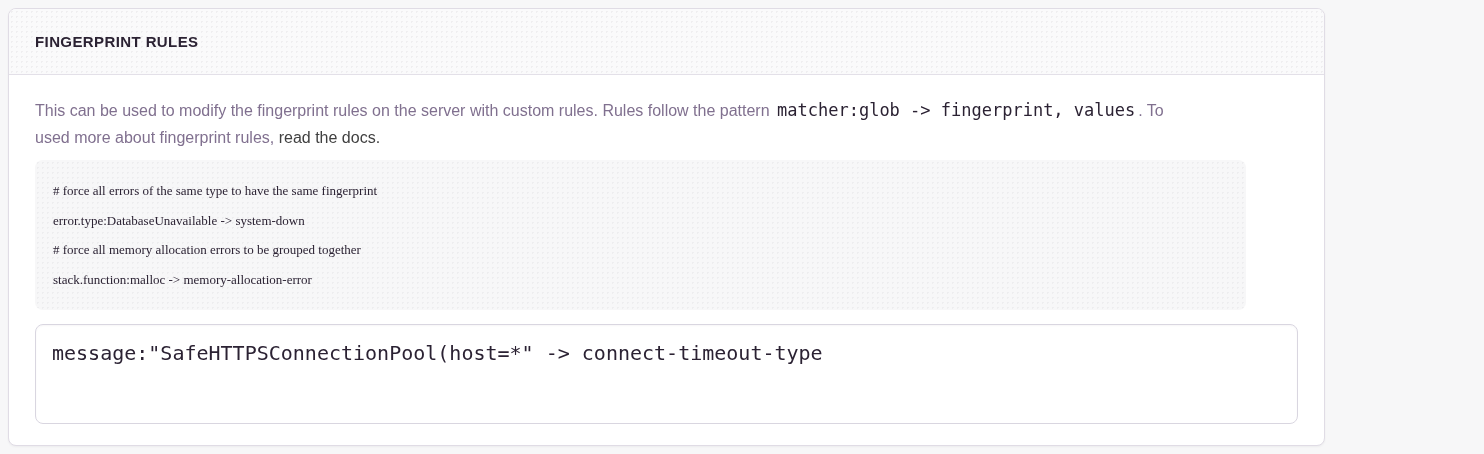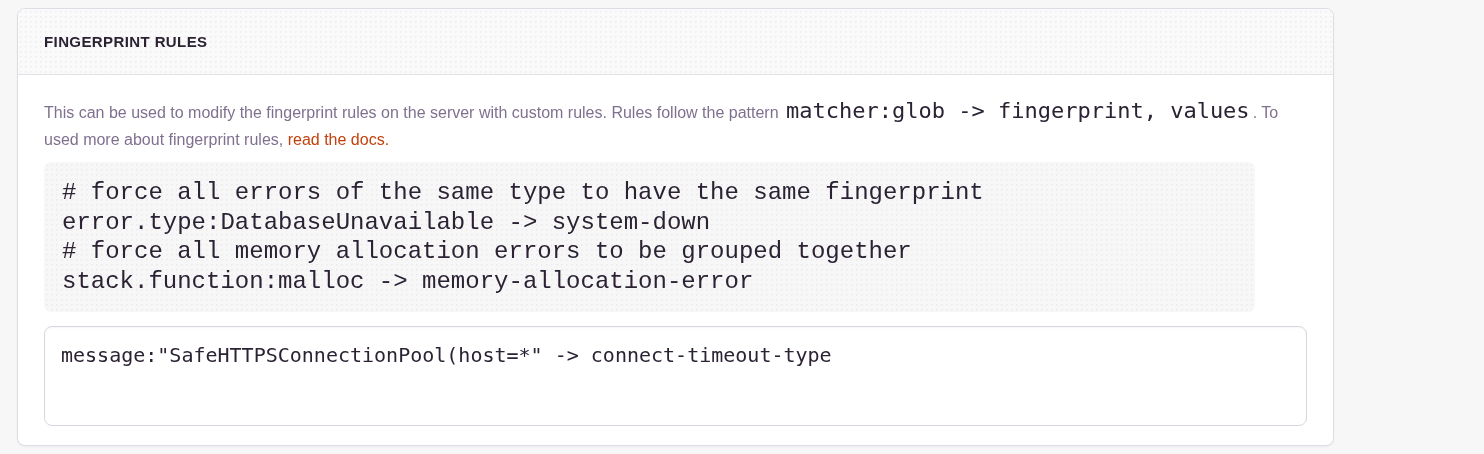--- a/index.html
+++ b/index.html
@@ -6,21 +6,20 @@
   html, body { margin: 0; padding: 0; }
   body {
     background: #f7f7f8;
     font-family: "Liberation Sans", sans-serif;
     -webkit-font-smoothing: antialiased;
   }
   .page {
     width: 1333px;
     height: 454px;
     padding: 8px;
-    margin-left: 9px;
   }
   .panel {
     height: 438px;
     background: #ffffff;
     border: 1px solid #e0dce5;
     border-radius: 8px;
     box-shadow: 0 1px 2px rgba(43,34,51,0.05);
     display: flex;
     flex-direction: column;
     overflow: hidden;
@@ -49,38 +48,38 @@
     padding: 22px 26px 21px 26px;
   }
   .description {
     margin: 0 0 9px 0;
     font-size: 16px;
     line-height: 27px;
     color: #80708f;
   }
   .inline-code {
     font-family: "DejaVu Sans Mono", "Liberation Mono", monospace;
-    font-size: 22px;
+    font-size: 17px;
     color: #2b2233;
     padding: 0 3px;
   }
   .docs-link {
-    color: #c2410c;
+    color: #404040;
     text-decoration: none;
     cursor: pointer;
   }
   .example-block {
     margin: 7px 52px 14px 0;
     padding: 16px 18px;
     background-color: #f7f7f8;
     background-image: radial-gradient(rgba(43,34,51,0.045) 1px, transparent 1px);
     background-size: 5px 5px;
     border-radius: 8px;
-    font-family: Liberation Mono, monospace;
-    font-size: 24px;
+    font-family: Liberation Serif, serif;
+    font-size: 13px;
     line-height: 29.5px;
     color: #2b2233;
     white-space: pre;
     overflow: hidden;
     height: 150px;
   }
   .rules-input {
     display: block;
     width: 100%;
     height: 100px;

